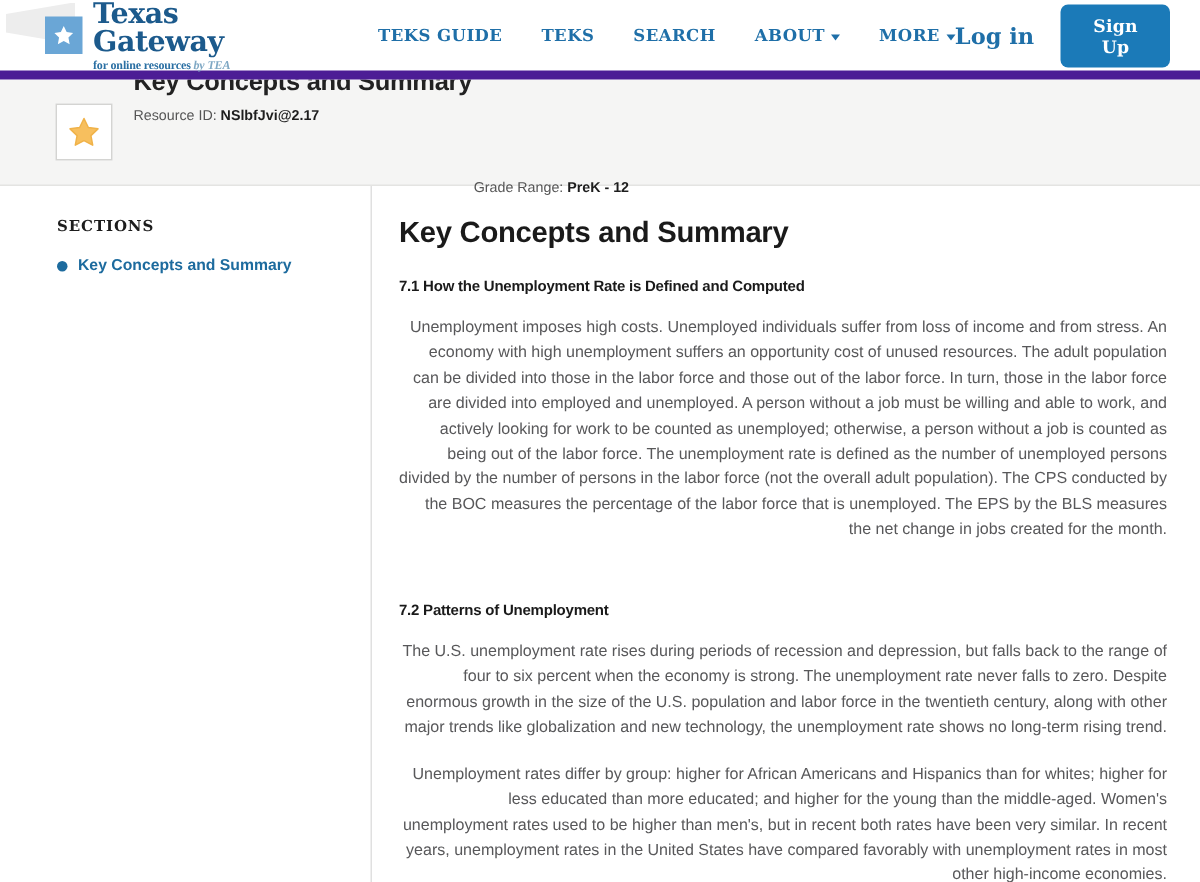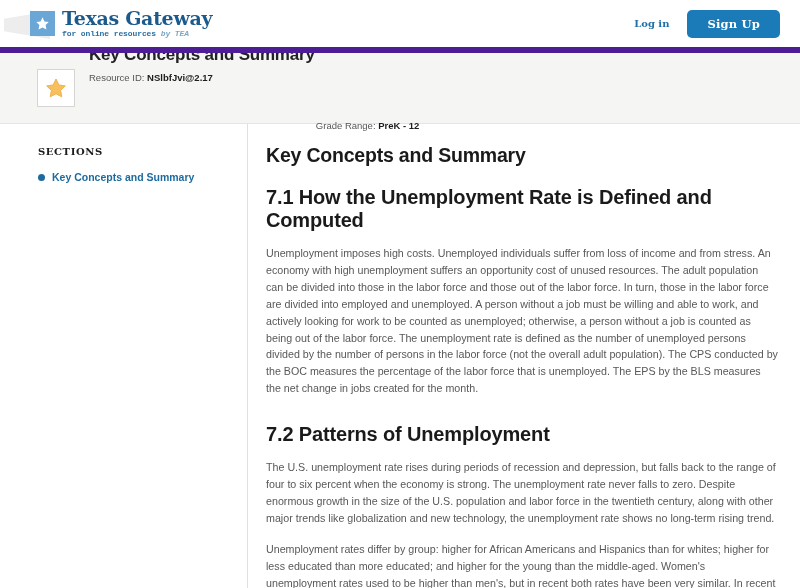--- a/index.html
+++ b/index.html
@@ -60,21 +60,21 @@
     font-family: "DejaVu Serif", serif;
     font-weight: bold;
     font-size: 19px;
     color: #1c5a8c;
     letter-spacing: -0.3px;
     display: block;
   }
   .brand-sub {
     display: block;
     margin-top: 2px;
-    font-family: Liberation Mono, monospace;
+    font-family: Liberation Serif, serif;
     font-weight: bold;
     font-size: 8px;
     color: #2a6fa3;
     letter-spacing: -0.1px;
   }
   .brand-sub .by {
     font-weight: bold;
     font-style: italic;
     color: #7fa8c4;
   }
@@ -107,21 +107,21 @@
     top: 1px;
   }
   .nav-right {
     margin-left: auto;
     display: flex;
     align-items: center;
     gap: 18px;
   }
   .login-link {
     font-family: "DejaVu Serif", serif;
-    font-size: 10px;
+    font-size: 15px;
     font-weight: bold;
     color: #1f6fa8;
     cursor: pointer;
     white-space: nowrap;
   }
   .signup-btn {
     background: #1b7ab8;
     color: #ffffff;
     font-family: "DejaVu Serif", serif;
     font-size: 11.5px;
@@ -219,53 +219,72 @@
     overflow: hidden;
   }
   .doc-title {
     font-size: 19.5px;
     font-weight: bold;
     color: #1a1a1a;
     letter-spacing: -0.2px;
     margin: 0 0 19px 0;
   }
   .sec-head {
-    font-size: 20px;
+    font-size: 10px;
     font-weight: bold;
     color: #1a1a1a;
     letter-spacing: -0.15px;
     margin: 0 0 13px 0;
   }
-  .sec-head.spaced { margin-top: 26px; }
+  .sec-head.spaced { margin-top: 40px; }
   .para {
     font-size: 10.7px;
     line-height: 16.9px;
     color: #58585a;
     margin: 0 0 14px 0;
-    text-align: left;
+    text-align: right;
   }
 </style>
 </head>
 <body>
 
 <div class="topnav">
 
   <div class="brand">
     <div class="brand-ribbon"></div>
     <div class="brand-mark">
       <svg width="15" height="15" viewBox="0 0 24 24">
         <polygon fill="#ffffff" points="12,2 15.1,8.6 22,9.5 17,14.5 18.3,21.5 12,18.2 5.7,21.5 7,14.5 2,9.5 8.9,8.6"></polygon>
       </svg>
     </div>
     <div class="brand-text">
       <span class="brand-title">Texas Gateway</span>
       <span class="brand-sub"><span>for online resources</span> <span class="by">by TEA</span></span>
     </div>
   </div>
 
+  <div class="nav-links">
+    <div class="nav-link">
+      <span>TEKS GUIDE</span>
+    </div>
+    <div class="nav-link">
+      <span>TEKS</span>
+    </div>
+    <div class="nav-link">
+      <span>SEARCH</span>
+    </div>
+    <div class="nav-link">
+      <span>ABOUT</span>
+      <span class="caret"></span>
+    </div>
+    <div class="nav-link">
+      <span>MORE</span>
+      <span class="caret"></span>
+    </div>
+  </div>
 
   <div class="nav-right">
     <span class="login-link">Log in</span>
     <button class="signup-btn">Sign Up</button>
   </div>
 </div>
 
 <div class="res-band">
   <div class="res-icon-box">
     <svg width="24" height="24" viewBox="0 0 24 24">

